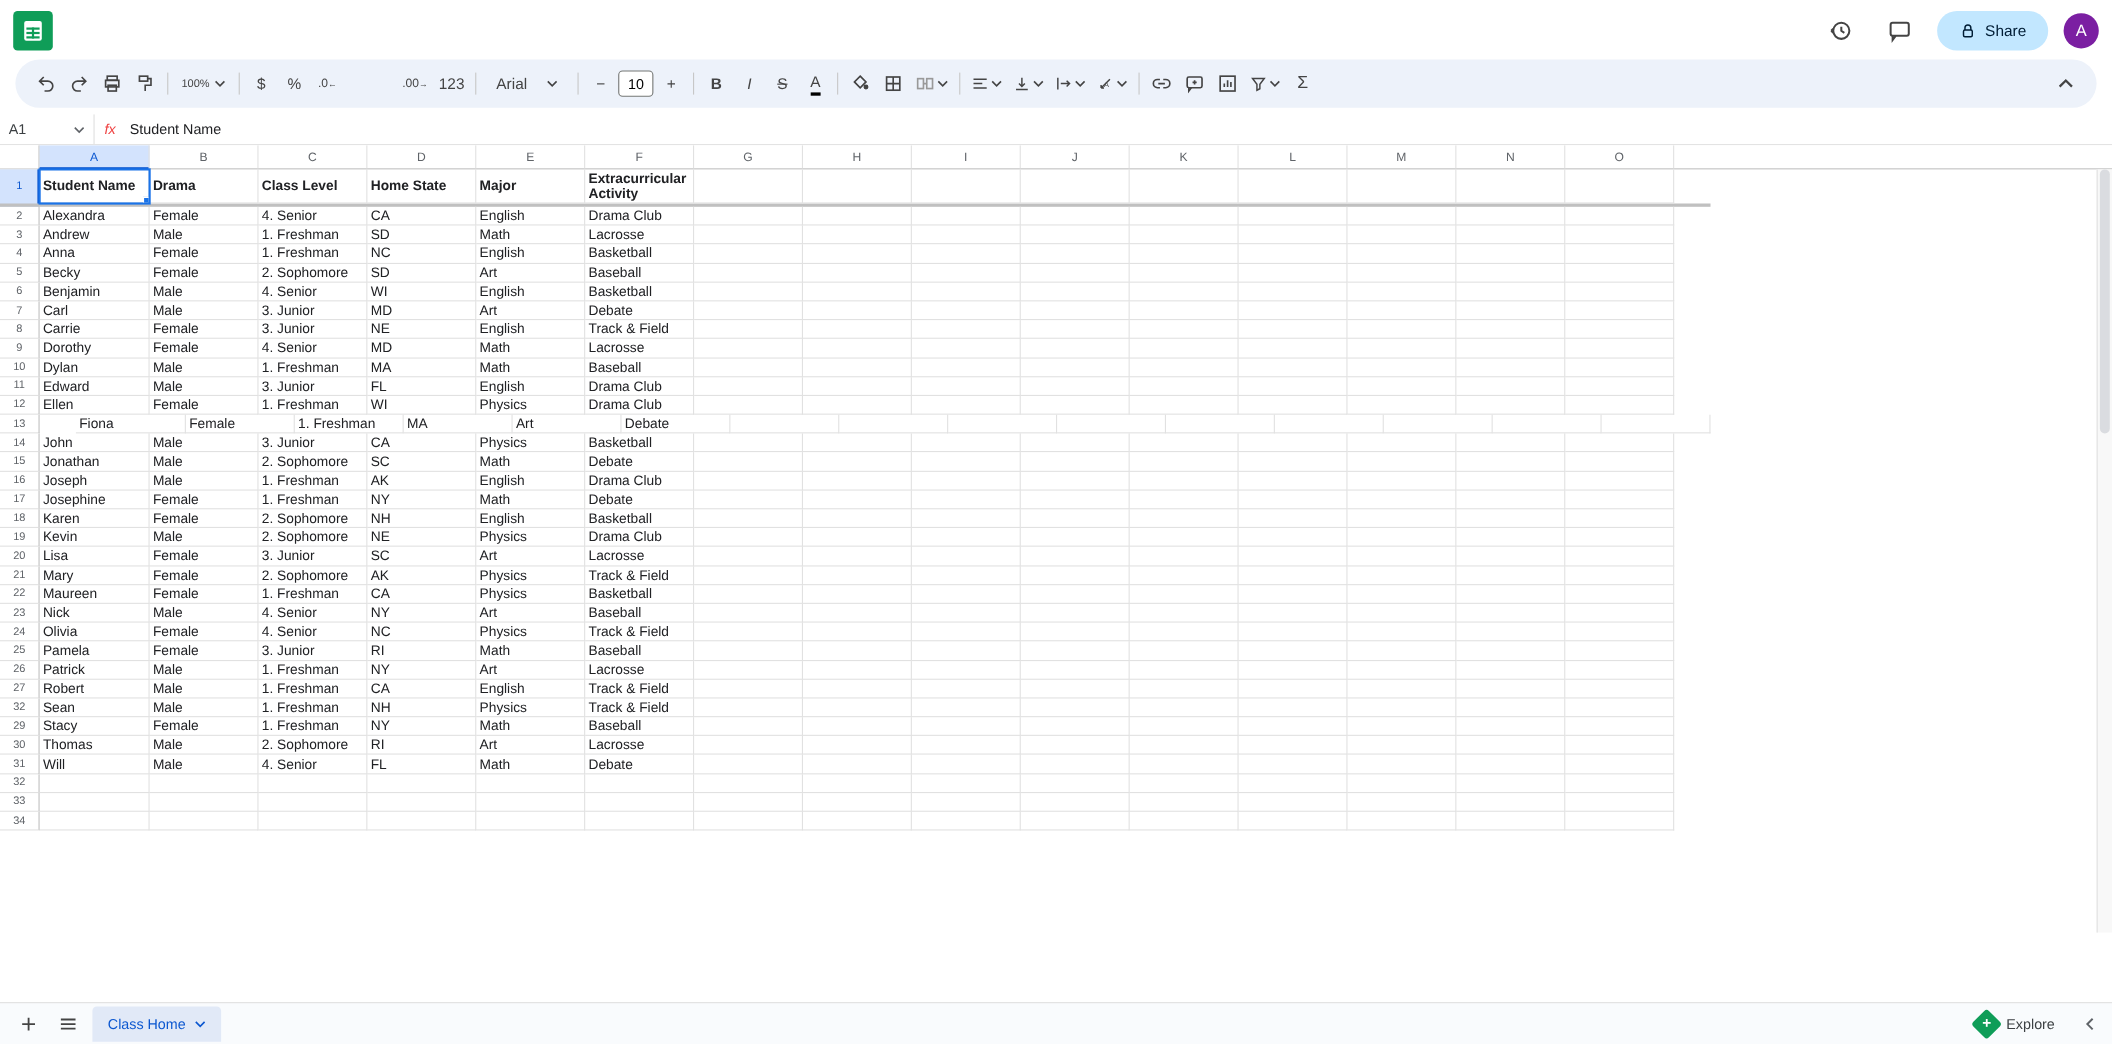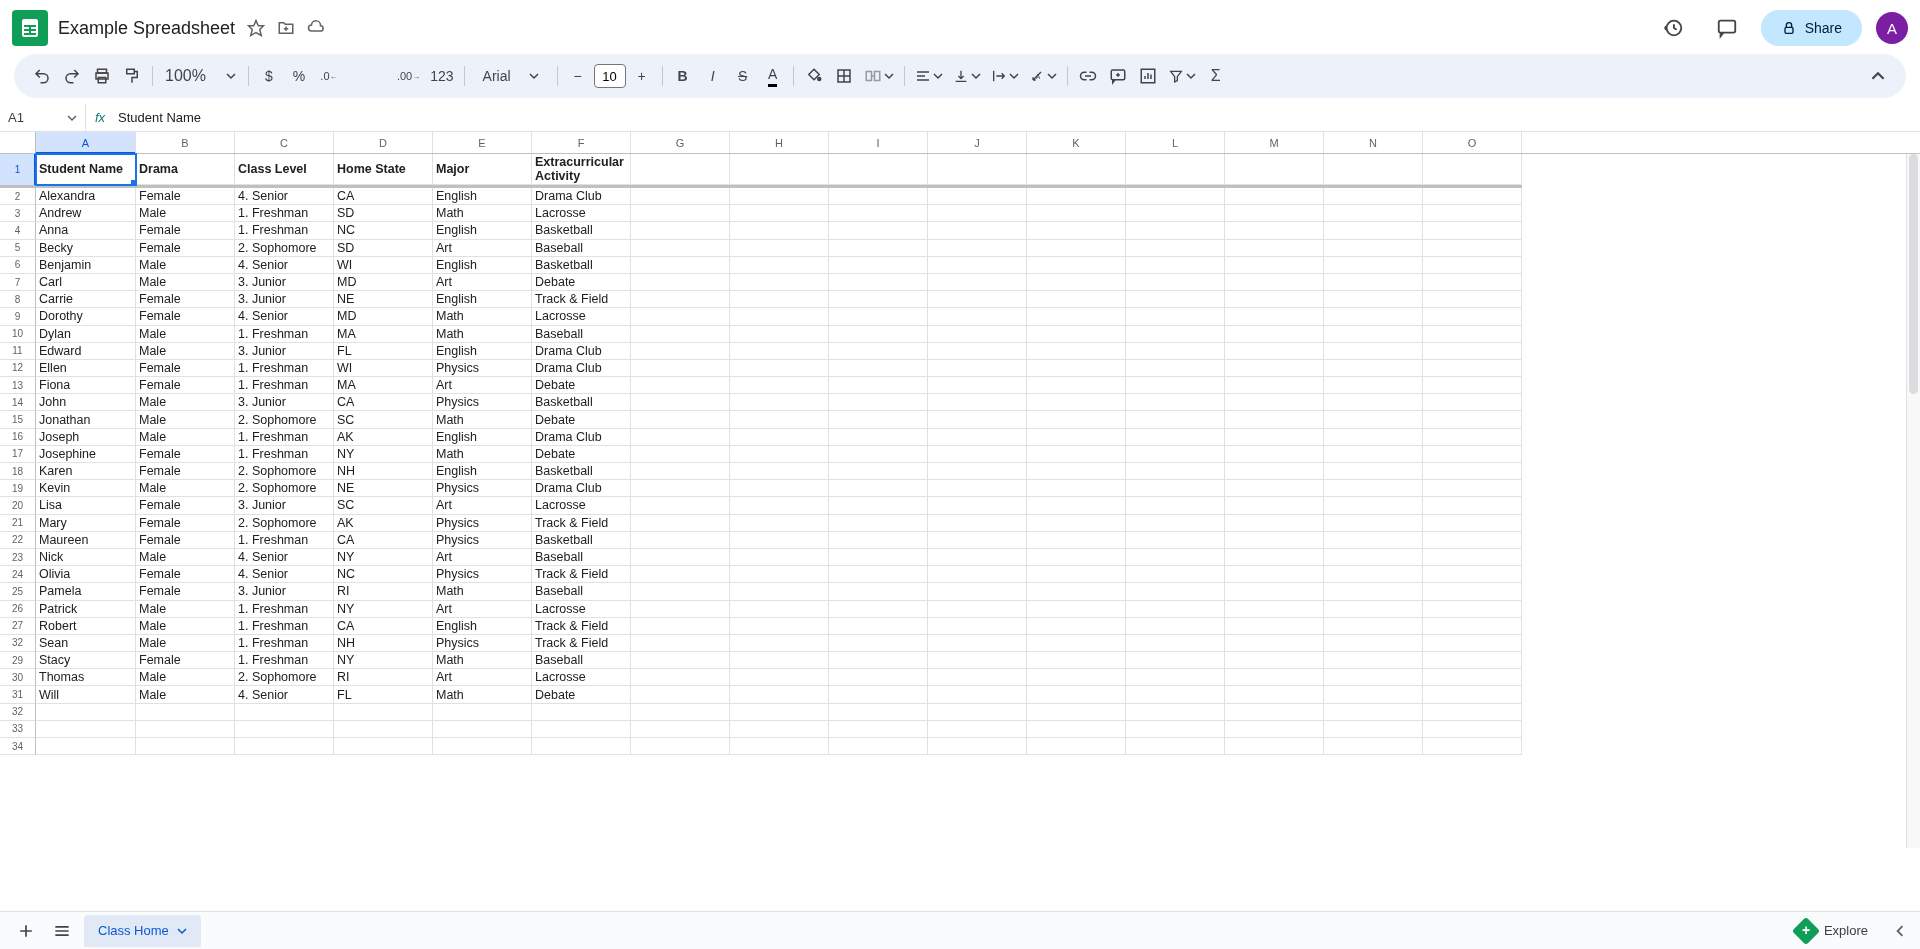--- a/index.html
+++ b/index.html
@@ -16,30 +16,30 @@
 .menu-item { padding: 4px 7px; font-size: 14px; color: #202124; cursor: pointer; border-radius: 4px; }
 .header-right { display: flex; align-items: center; gap: 14px; margin-left: auto; }
 .header-icon-btn { width: 40px; height: 40px; border-radius: 50%; display: flex; align-items: center; justify-content: center; cursor: pointer; color: #444; }
 .share-btn { display: flex; align-items: center; gap: 8px; background: #c2e7ff; border-radius: 40px; padding: 10px 20px; font-size: 14px; font-weight: 500; color: #001d35; cursor: pointer; }
 .avatar { width: 32px; height: 32px; border-radius: 50%; background: #7b1fa2; color: #fff; display: flex; align-items: center; justify-content: center; font-size: 15px; font-weight: 500; }
 
 
 .toolbar { display: flex; align-items: center; padding: 4px 14px; height: 44px; gap: 2px; background: #edf2fa; border-radius: 24px; margin: 6px 14px; }
 .tb-btn { min-width: 28px; height: 28px; border-radius: 4px; display: flex; align-items: center; justify-content: center; cursor: pointer; color: #444; font-size: 14px; padding: 0 4px; }
 .tb-sep { width: 1px; height: 20px; background: #c7c7c7; margin: 0 4px; }
-.zoom-sel { display: flex; align-items: center; gap: 20px; font-size: 16px; padding: 0 6px; }
+.zoom-sel { display: flex; align-items: center; gap: 4px; font-size: 10px; padding: 0 6px; }
 .font-sel { display: flex; align-items: center; gap: 18px; font-size: 14px; padding: 0 10px; min-width: 80px; }
 .font-size-box { width: 32px; height: 24px; border: 1px solid #747775; border-radius: 4px; text-align: center; font-size: 13px; background: #fff; }
 .tb-spacer { flex: 1; }
 .collapse-btn { width: 28px; height: 28px; display:flex; align-items:center; justify-content:center; cursor:pointer; color:#444; }
 
 
 .formula-row { display: flex; align-items: center; height: 28px; border-bottom: 1px solid #e0e0e0; }
 .name-box { width: 86px; height: 100%; border-right: 1px solid #e0e0e0; display: flex; align-items: center; padding: 0 8px; font-size: 13px; color: #3c4043; justify-content: space-between; }
-.fx-icon { width: 28px; display: flex; align-items: center; justify-content: center; font-style: italic; color: #0f766e; font-size: 13px; }
+.fx-icon { width: 28px; display: flex; align-items: center; justify-content: center; font-style: italic; color: #ef4444; font-size: 13px; }
 .formula-input { flex: 1; font-size: 13px; color: #202124; padding: 0 4px; }
 
 
 .grid-wrap { position: relative; height: 716px; overflow: hidden; }
 .col-headers { display: flex; height: 22px; background: #fff; border-bottom: 1px solid #c0c0c0; position: sticky; top: 0; }
 .corner { width: 36px; min-width: 36px; border-right: 1px solid #c0c0c0; background: #fff; }
 .col-h { border-right: 1px solid #e1e1e1; display: flex; align-items: center; justify-content: center; font-size: 11px; color: #5f6368; position: relative; }
 .col-h.sel { background: #d3e3fd; color: #0b57d0; }
 .col-h.sel::after { content:''; position:absolute; left:0; right:0; bottom:-1px; height:2px; background:#0b57d0; }
 
@@ -82,39 +82,20 @@
   <div class="sheets-logo">
     <svg viewBox="0 0 24 24" fill="#fff">
         <rect x="4" y="3" width="16" height="18" rx="2" fill="#fff"></rect>
         <rect x="6" y="9" width="12" height="2" fill="#0f9d58"></rect>
         <rect x="6" y="13" width="12" height="2" fill="#0f9d58"></rect>
         <rect x="6" y="17" width="12" height="2" fill="#0f9d58"></rect>
         <rect x="11" y="9" width="2" height="10" fill="#0f9d58"></rect>
       </svg>
   </div>
   <div class="title-area">
-    <div class="doc-title">
-      <span>Example Spreadsheet</span>
-      <span class="title-icon">
-          <svg viewBox="0 0 24 24" width="18" height="18" fill="none" stroke="#5f6368" stroke-width="2">
-            <polygon points="12,2 15,9 22,9 17,14 19,22 12,18 5,22 7,14 2,9 9,9"></polygon>
-          </svg>
-        </span>
-      <span class="title-icon">
-          <svg viewBox="0 0 24 24" width="18" height="18" fill="none" stroke="#5f6368" stroke-width="2">
-            <path d="M3 5 h6 l2 2 h10 v12 h-18 z"></path>
-            <path d="M12 10 v6 M9 13 h6"></path>
-          </svg>
-        </span>
-      <span class="title-icon">
-          <svg viewBox="0 0 24 24" width="18" height="18" fill="none" stroke="#5f6368" stroke-width="2">
-            <path d="M6 16 a4 4 0 0 1 0-8 a6 6 0 0 1 12 1 a3.5 3.5 0 0 1 0 7 z"></path>
-          </svg>
-        </span>
-    </div>
   </div>
   <div class="header-right">
     <div class="header-icon-btn">
         <svg width="22" height="22" viewBox="0 0 24 24" fill="none" stroke="#444" stroke-width="2">
           <circle cx="13" cy="12" r="8"></circle>
           <path d="M13 8 v4 l3 2"></path>
           <path d="M3 12 l2 -2 M3 12 l2 2"></path>
         </svg>
       </div>
     <div class="header-icon-btn">
@@ -548,21 +529,21 @@
           <div class="cell" style="width: 99px;"></div>
           <div class="cell" style="width: 99px;"></div>
           <div class="cell" style="width: 99px;"></div>
           <div class="cell" style="width: 99px;"></div>
           <div class="cell" style="width: 99px;"></div>
           <div class="cell" style="width: 99px;"></div>
           <div class="cell" style="width: 99px;"></div>
           <div class="cell" style="width: 99px;"></div>
         </div>
         <div class="row">
-          <div class="cell" style="width: 100px;">Fiona</div>
+          <div class="cell" style="width: 100px; margin-left: 33px;">Fiona</div>
           <div class="cell" style="width: 99px;">Female</div>
           <div class="cell" style="width: 99px;">1. Freshman</div>
           <div class="cell" style="width: 99px;">MA</div>
           <div class="cell" style="width: 99px;">Art</div>
           <div class="cell" style="width: 99px;">Debate</div>
           <div class="cell" style="width: 99px;"></div>
           <div class="cell" style="width: 99px;"></div>
           <div class="cell" style="width: 99px;"></div>
           <div class="cell" style="width: 99px;"></div>
           <div class="cell" style="width: 99px;"></div>

